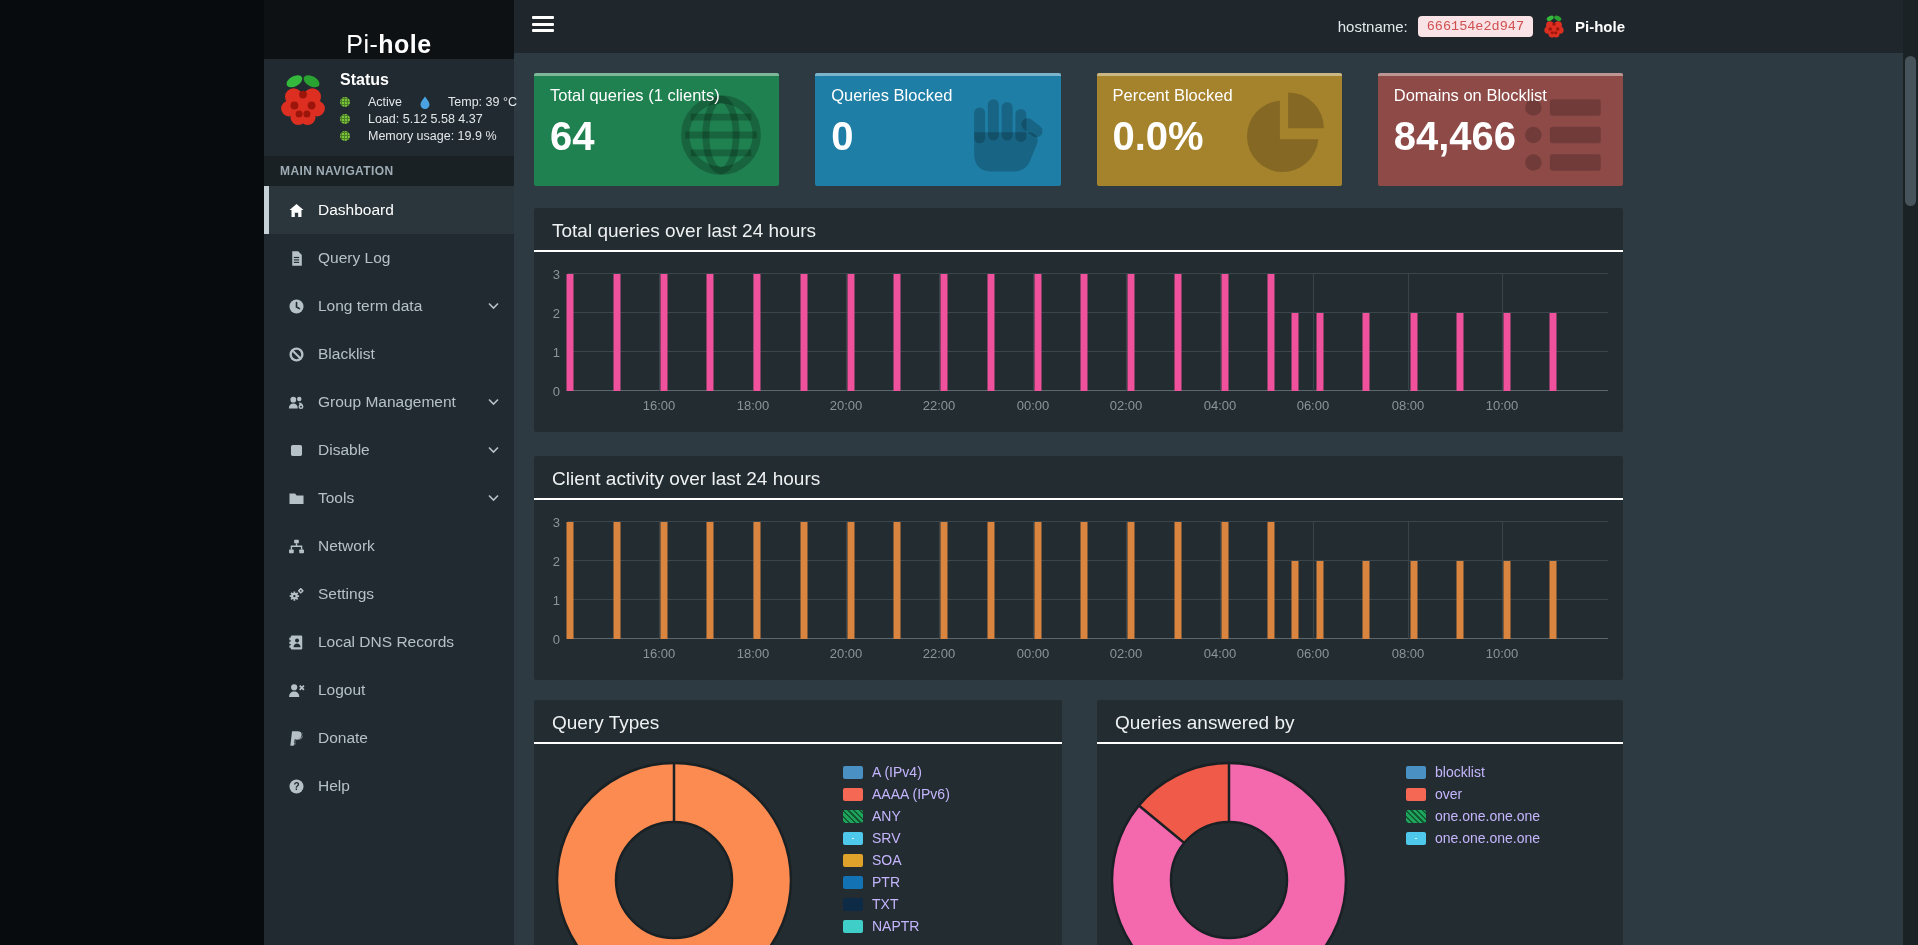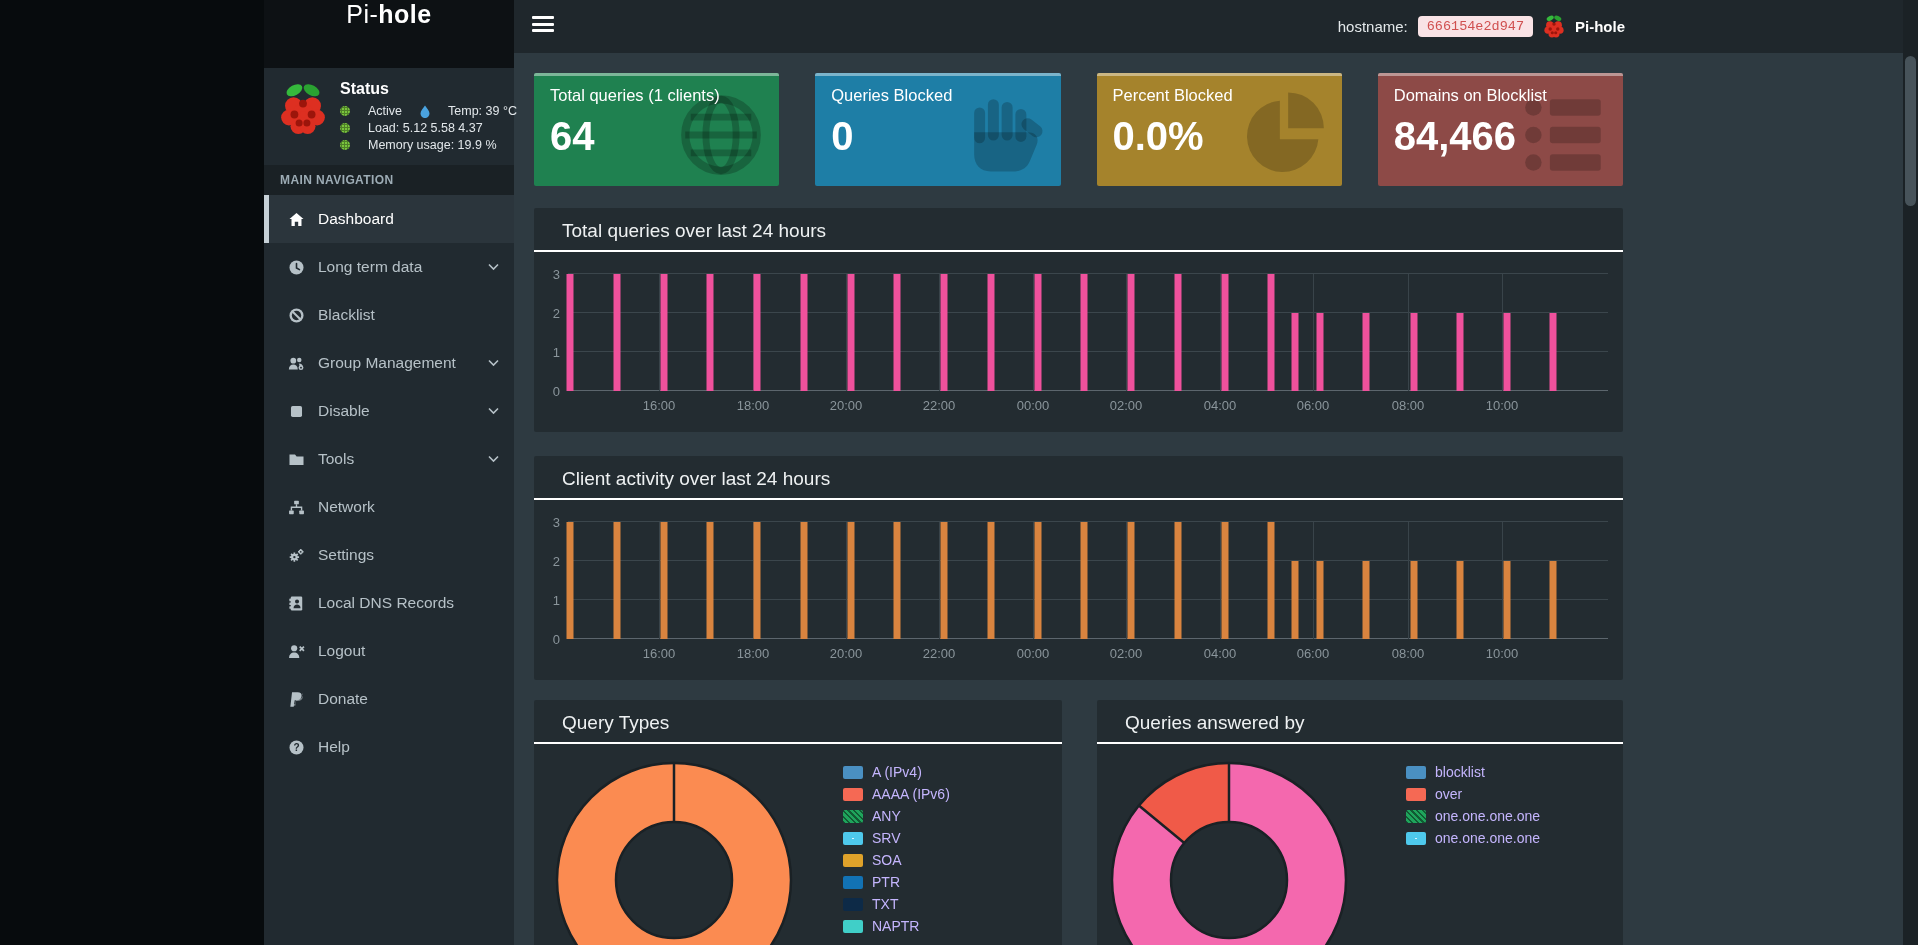--- a/index.html
+++ b/index.html
@@ -5,21 +5,21 @@
   * { margin:0; padding:0; box-sizing:border-box; }
   html,body { width:1918px; height:945px; overflow:hidden; background:#11181c;
               font-family:"Liberation Sans", sans-serif; }
   .page { position:relative; width:1918px; height:945px; overflow:hidden; background:#2e3a41; }
 
   
   .left-gutter { position:absolute; left:0; top:0; width:264px; height:945px; background:#070b0d; }
 
   
   .sidebar { position:absolute; left:264px; top:0; width:250px; height:945px; background:#212a30; z-index:3; }
-  .logo { height:68px; background:#0d1114; color:#fff; display:flex; align-items:flex-start; justify-content:center;
+  .logo { height:59px; background:#0d1114; color:#fff; display:flex; align-items:flex-end; justify-content:center;
           font-size:25px; letter-spacing:.5px; }
   .logo .lt { font-weight:300; }
   .logo .bd { font-weight:700; }
   .status-panel { display:flex; padding:12px 10px 10px 14px; gap:12px; align-items:flex-start; }
   .rasp-big svg { width:50px; height:58px; }
   .status-title { color:#fff; font-weight:700; font-size:16px; margin-bottom:6px; }
   .srow { display:flex; align-items:center; gap:18px; color:#e2e7ea; font-size:12.5px; margin-bottom:3px; white-space:nowrap; }
   .dot { width:10px; height:10px; border-radius:50%; background:#79c43d;
          background-image:radial-gradient(rgba(0,0,0,.35) 1px, transparent 1.1px); background-size:3px 3px; flex:none; }
   .temp-icon svg { width:10px; height:13px; display:block; }
@@ -51,21 +51,21 @@
   .cards { position:absolute; left:20px; top:20px; width:1089px; height:113px; display:flex; gap:36px; }
   .card { position:relative; flex:1; border-radius:2px; overflow:hidden; color:#fff; padding:13px 16px; cursor:pointer; }
   .card::before { content:''; position:absolute; left:0; top:0; right:0; height:3px; background:rgba(255,255,255,.42); }
   .card-title { font-size:16.5px; position:relative; z-index:2; }
   .card-value { font-size:40px; font-weight:700; margin-top:9px; position:relative; z-index:2; }
   .card-icon { position:absolute; right:14px; top:18px; width:88px; height:88px; z-index:1; }
   .card-icon svg { width:88px; height:88px; }
 
   
   .panel { position:absolute; background:#232c31; border-radius:2px; overflow:hidden; }
-  .panel h3 { height:44px; line-height:46px; padding-left:28px; color:#eef1f2; font-size:19px; font-weight:400;
+  .panel h3 { height:44px; line-height:46px; padding-left:18px; color:#eef1f2; font-size:19px; font-weight:400;
               border-bottom:2px solid #ffffff; }
   #panel-queries { left:20px; top:155px; width:1089px; height:224px; }
   #panel-clients { left:20px; top:403px; width:1089px; height:224px; }
   #panel-qtypes  { left:20px; top:647px; width:528px;  height:298px; }
   #panel-answered{ left:583px; top:647px; width:526px; height:298px; }
 
   
   .chart-area { position:absolute; left:34px; right:15px; top:66px; height:117px; }
   .plot { position:absolute; inset:0; }
   .plot .edge { position:absolute; left:0; top:0; bottom:0; width:1px; background:#49545a; }
@@ -149,20 +149,32 @@
     </div>
     <div class="nav-header">MAIN NAVIGATION</div>
     <nav>
         <div class="nav-item active">
     <span class="nav-icon">
             <svg viewBox="0 0 16 16">
               <path d="M8 1.8 14.6 7.6h-1.9V14H9.6V10.2H6.4V14H3.3V7.6H1.4Z"></path>
             </svg>
           </span>
     <span class="nav-label">Dashboard</span>
+    <span class="nav-caret"></span>
+  </div>
+        <div class="nav-item">
+    <span class="nav-icon">
+            <svg viewBox="0 0 16 16">
+              <path d="M4 1.2h5.6L13 4.6V14.8H4Z"></path>
+              <rect x="5.5" y="6.5" width="5" height="1.1" fill="#212a30"></rect>
+              <rect x="5.5" y="8.8" width="5" height="1.1" fill="#212a30"></rect>
+              <rect x="5.5" y="11.1" width="5" height="1.1" fill="#212a30"></rect>
+            </svg>
+          </span>
+    <span class="nav-label">Query Log</span>
     <span class="nav-caret"></span>
   </div>
         <div class="nav-item">
     <span class="nav-icon">
             <svg viewBox="0 0 16 16">
               <circle cx="8" cy="8" r="6.6"></circle>
               <path d="M8 4.2V8.4L10.8 10" stroke="#212a30" stroke-width="1.5" fill="none" stroke-linecap="round"></path>
             </svg>
           </span>
     <span class="nav-label">Long term data</span>

